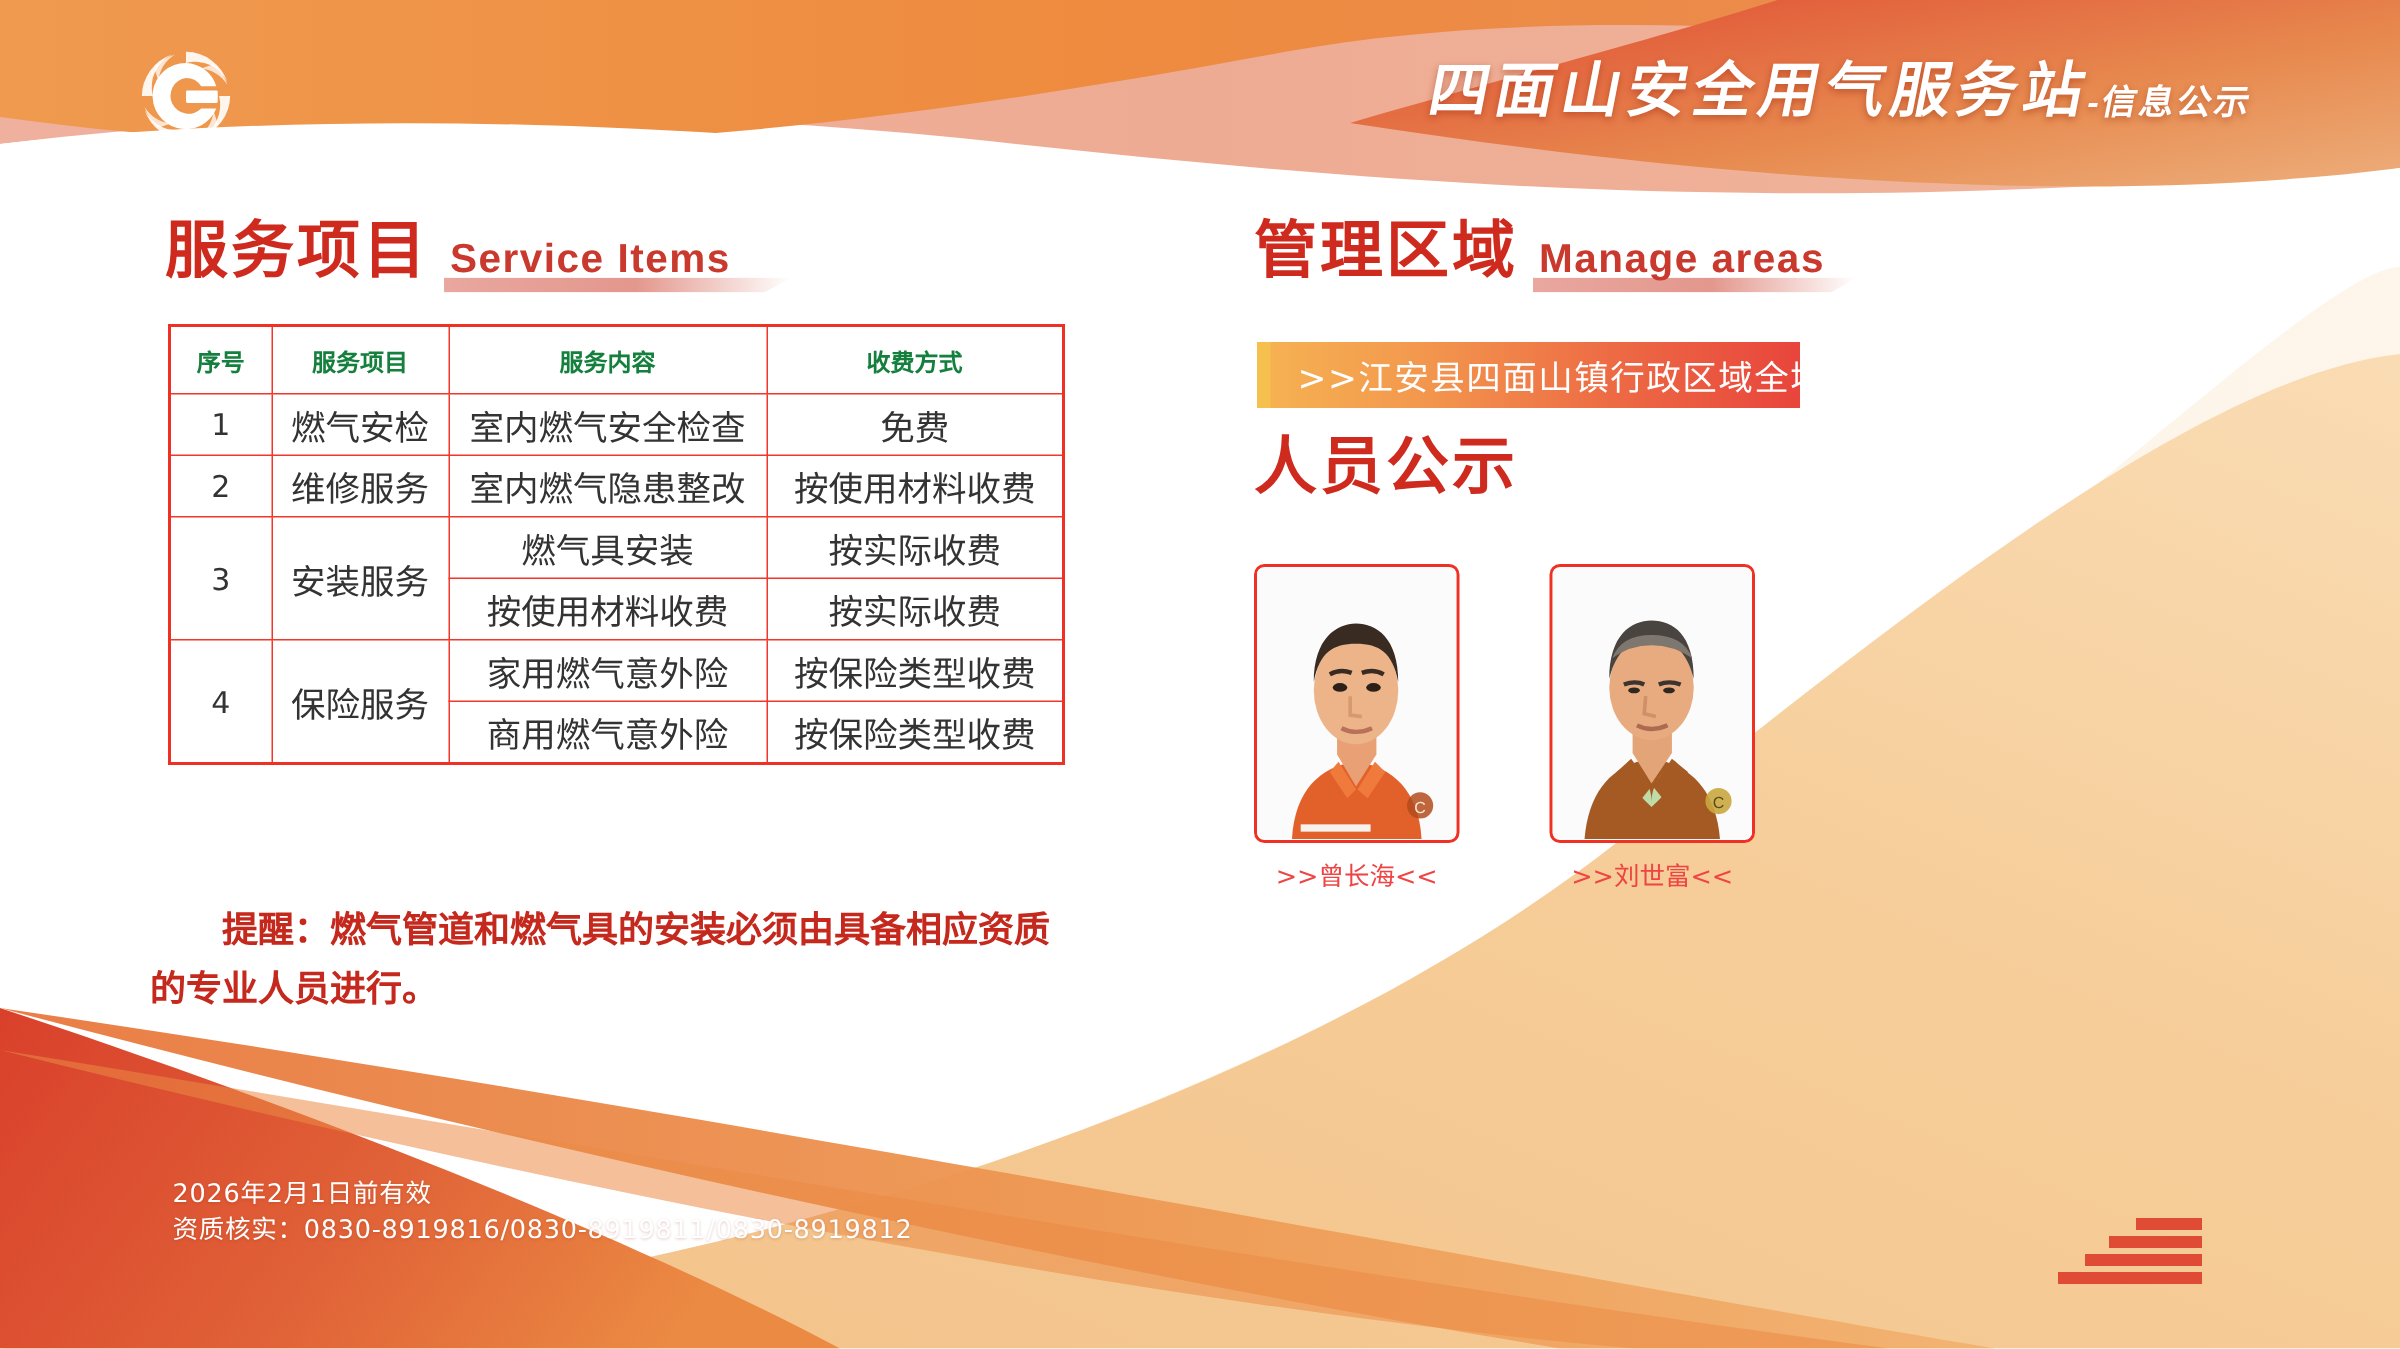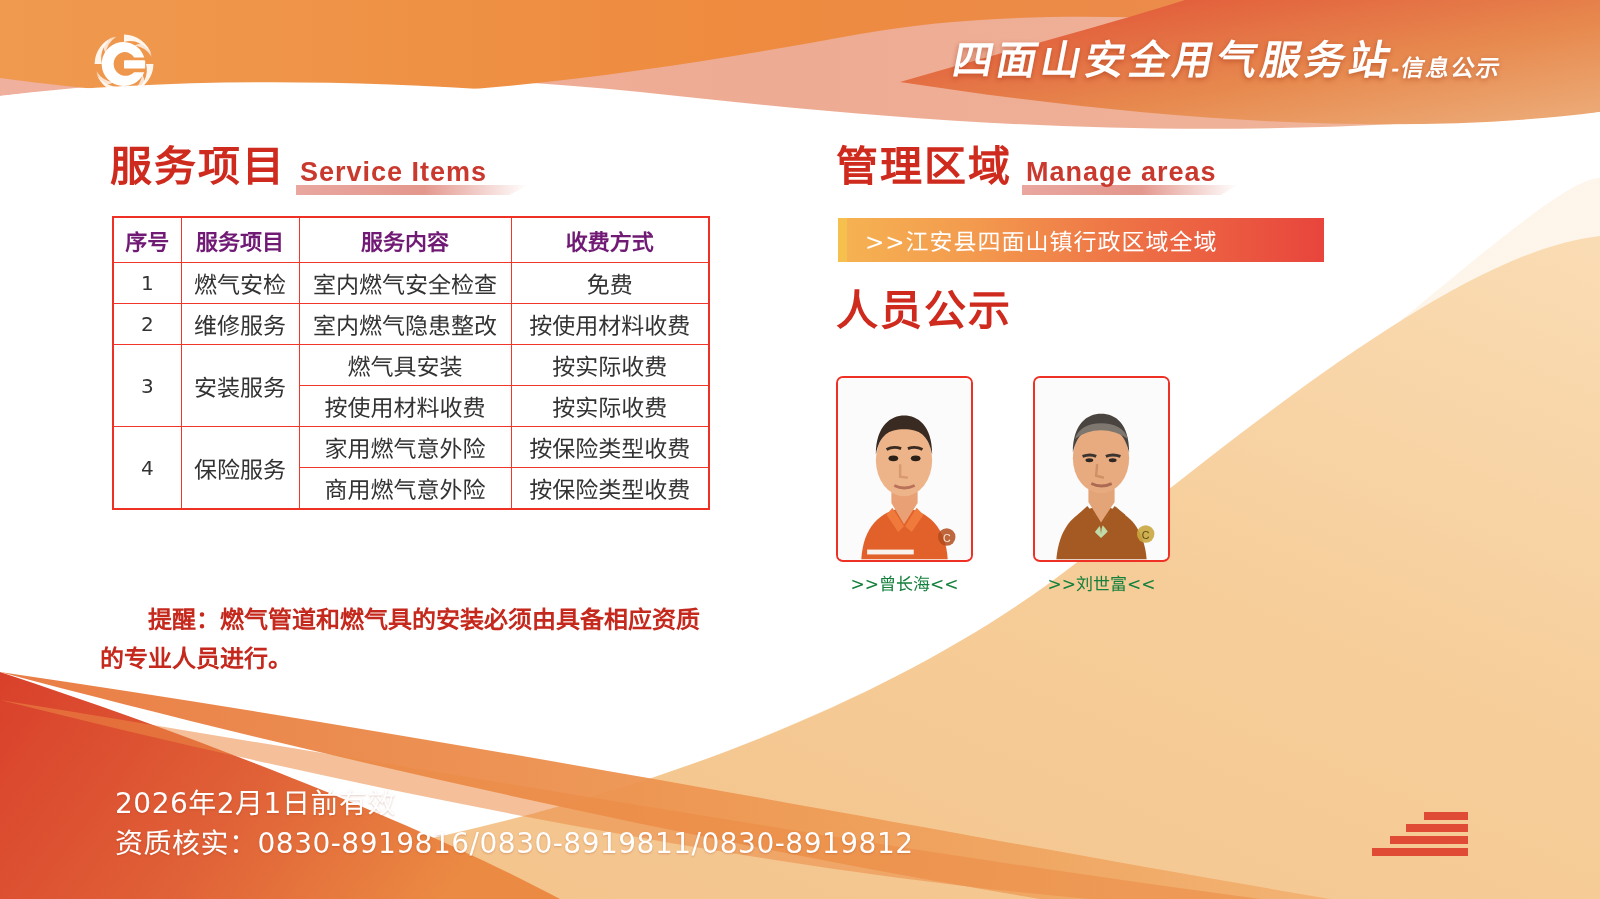--- a/index.html
+++ b/index.html
@@ -68,21 +68,21 @@
     table-layout:fixed;
     border:2px solid #ee3124;
   }
   table.svc th,table.svc td{
     border:1px solid #f2372a;
     text-align:center;vertical-align:middle;
     color:#333333;
     font-family:"DejaVu Sans","Liberation Sans",sans-serif;
   }
   table.svc th{
-    font-size:22px;font-weight:bold;height:42px;color:#701a75;
+    font-size:16px;font-weight:bold;height:42px;color:#15803d;
   }
   table.svc td{
     font-size:23px;height:38px;
   }
   table.svc td.num{font-size:20px;}
   .col-no{width:68px;}
   .col-item{width:118px;}
   .col-content{width:212px;}
   .col-fee{width:198px;}
   .r-tall td{height:80px;}
@@ -90,21 +90,21 @@
   
   .reminder{
     position:absolute;left:100px;top:601px;width:620px;
     color:#c5281c;font-size:24px;font-weight:bold;line-height:1.62;
     text-indent:48px;
     font-family:"DejaVu Sans","Liberation Sans",sans-serif;
   }
 
   
   .area-badge{
-    position:absolute;left:838px;top:218px;width:486px;height:44px;
+    position:absolute;left:838px;top:228px;width:362px;height:44px;
     display:flex;align-items:center;
     background:linear-gradient(to right,#f6b352 0%,#f39a4e 28%,#ed6a44 66%,#e8453c 100%);
   }
   .area-badge .bar{
     width:9px;height:44px;background:#f6c04f;flex:0 0 auto;
   }
   .area-badge .txt{
     color:#ffffff;font-size:23px;letter-spacing:1px;padding-left:18px;
     font-family:"DejaVu Sans","Liberation Sans",sans-serif;
     white-space:nowrap;
@@ -112,28 +112,28 @@
 
   
   .people{position:absolute;left:836px;top:376px;display:flex;gap:60px;}
   .person{width:137px;display:flex;flex-direction:column;align-items:center;}
   .photo{
     width:137px;height:186px;border:2px solid #ee3124;border-radius:7px;
     overflow:hidden;position:relative;background:#fdfdfd;box-sizing:border-box;
   }
   .photo svg{display:block;width:100%;height:100%;}
   .person .name{
-    margin-top:8px;font-size:17px;color:#15803d;white-space:nowrap;
+    margin-top:8px;font-size:17px;color:#ef4444;white-space:nowrap;
     font-family:"DejaVu Sans","Liberation Sans",sans-serif;
   }
 
   
   .footer{
     position:absolute;left:115px;top:784px;color:#ffffff;
-    font-size:28px;line-height:1.42;letter-spacing:.5px;
+    font-size:17px;line-height:1.42;letter-spacing:.5px;
     font-family:"DejaVu Sans","Liberation Sans",sans-serif;
     text-shadow:0 1px 2px rgba(140,40,15,.25);
   }
   .footer div{white-space:nowrap;}
 
   
   .stairs{position:absolute;left:1372px;top:812px;width:96px;}
   .stairs i{display:block;height:8px;background:#e04b36;margin-bottom:4px;}
   .stairs i.s1{width:44px;margin-left:52px;}
   .stairs i.s2{width:62px;margin-left:34px;}

